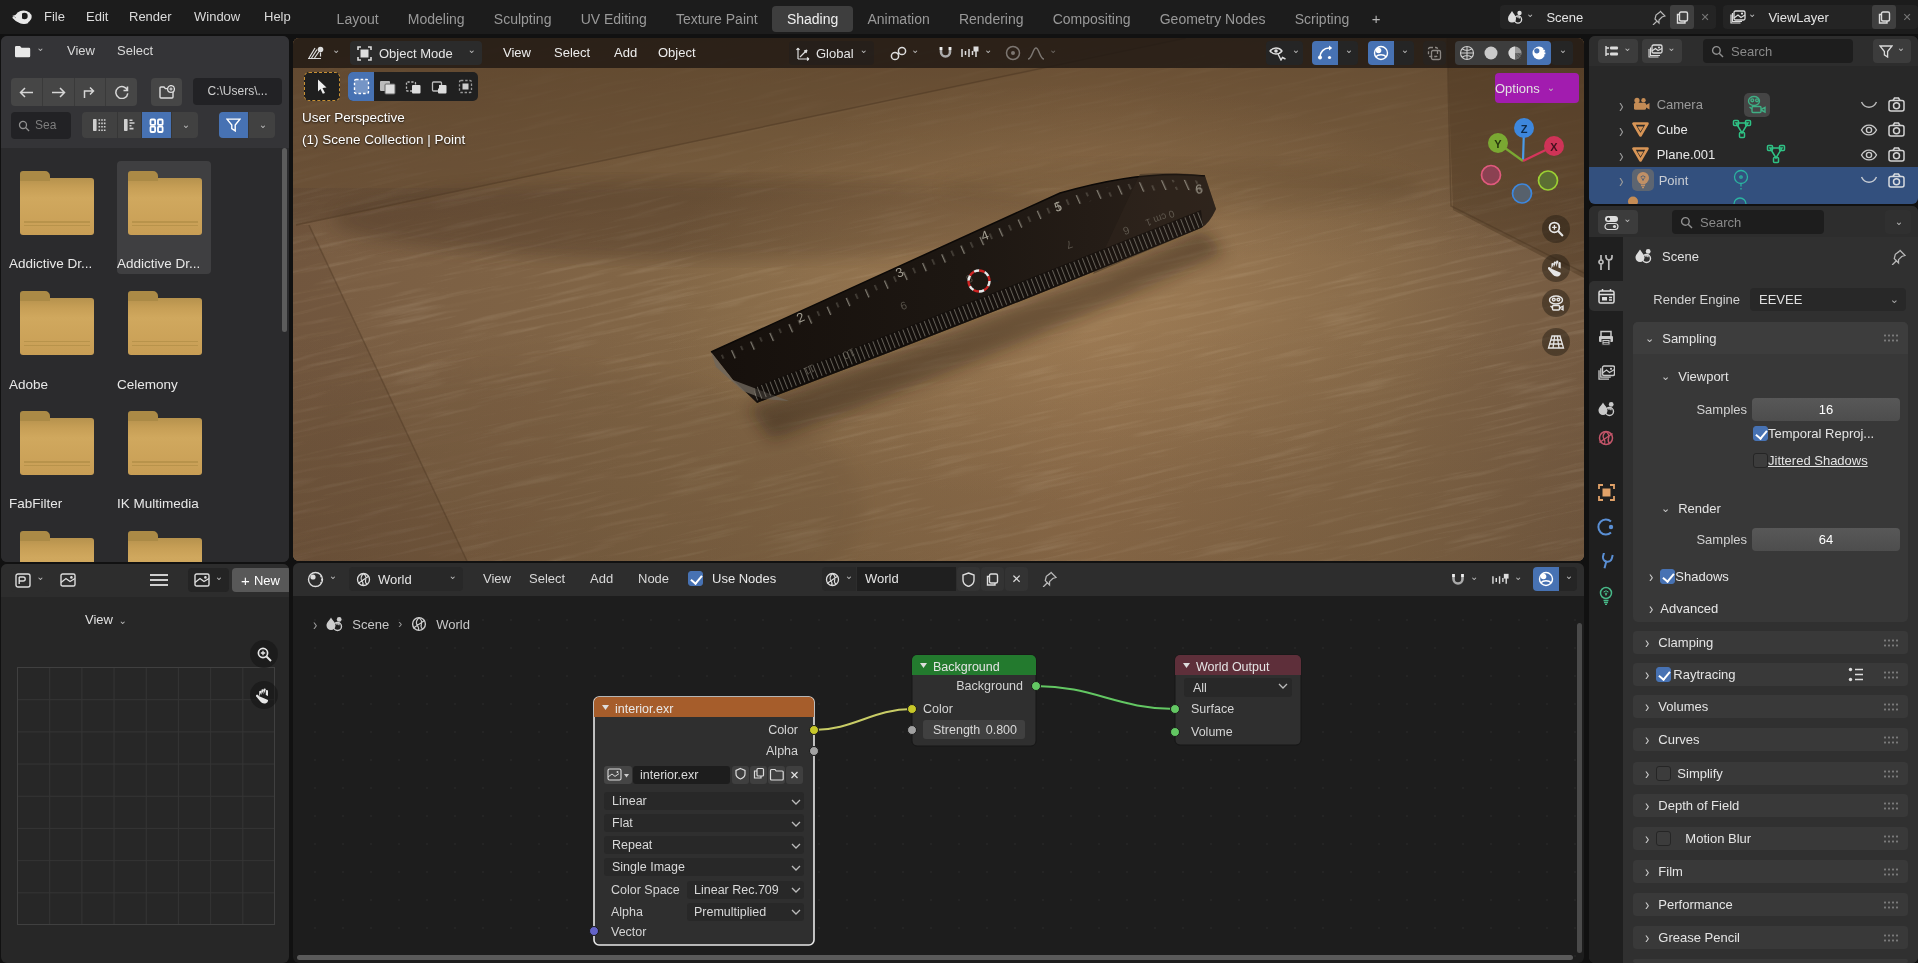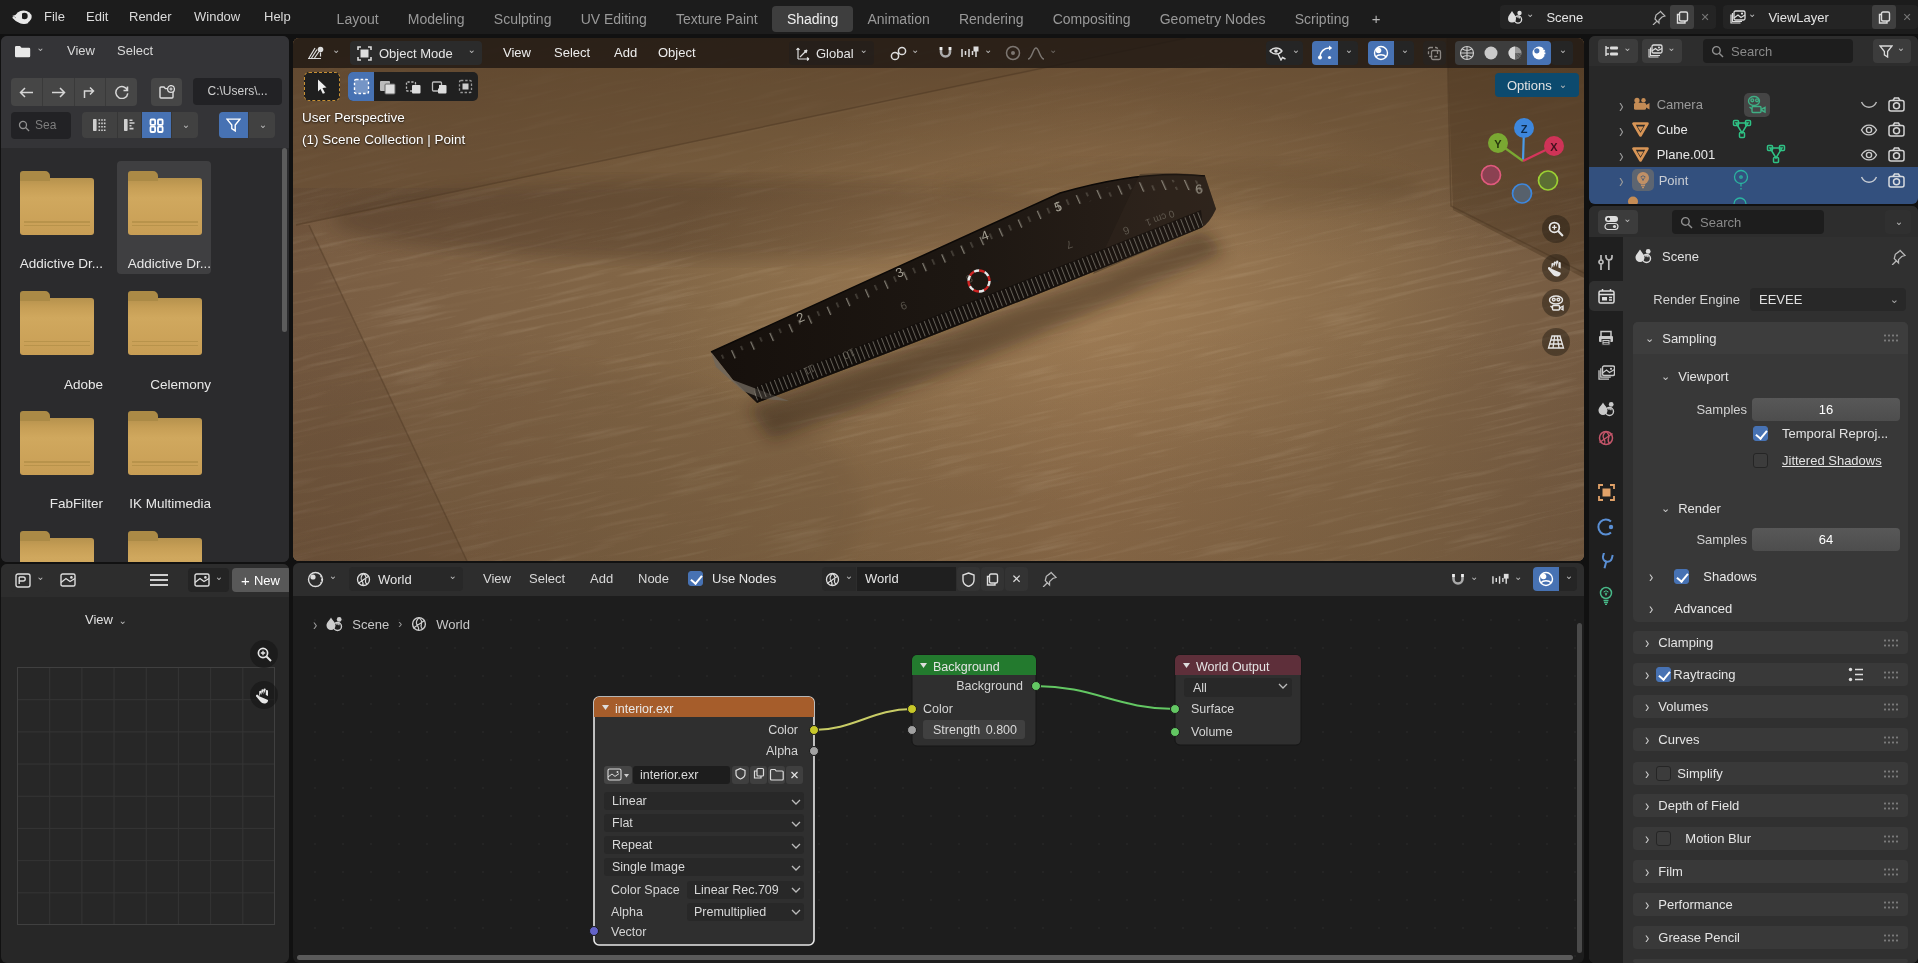--- a/index.html
+++ b/index.html
@@ -39,21 +39,21 @@
 .dropdown{position:absolute;background:#282828;border-radius:4px;display:flex;align-items:center;}
 .dropdown span:first-child{color:#e0e0e0;font-size:13px;padding-left:9px;flex:1;}
 .dchev{color:#aaa;font-size:11px;padding-right:7px;}
 .panel{position:absolute;background:#383838;border-radius:5px;}
 .phead{position:absolute;left:0;top:0;width:100%;height:32px;background:#3d3d3d;display:flex;align-items:center;}
 .parrow{color:#ccc;font-size:11px;margin-left:12px;margin-right:8px;}
 .ptitle{color:#e4e4e4;font-size:13px;}
 .subhead{position:absolute;left:0;width:100%;height:28px;display:flex;align-items:center;}
 .dots{position:absolute;right:8px;top:50%;margin-top:-5px;width:17px;height:10px;background-image:radial-gradient(circle,#8a8a8a 1px,transparent 1.2px);background-size:4px 5px;opacity:.8;}
 .valfield{position:absolute;height:23px;background:linear-gradient(#585858,#4d4d4d);border-radius:4px;color:#fff;font-size:13px;text-align:center;line-height:23px;}
-.cbrow{position:absolute;display:flex;align-items:center;font-size:13px;color:#e3e3e3;gap:14px;}
+.cbrow{position:absolute;display:flex;align-items:center;font-size:13px;color:#e3e3e3;gap:0;}
 .cb{width:15px;height:15px;background:#3c3c3c;border:1px solid #252525;border-radius:3px;display:inline-block;}
 .cb.on{background:#4772b3;border-color:#4772b3;position:relative;}
 .cb.on::after{content:"";position:absolute;left:4px;top:1px;width:5px;height:9px;border:solid #fff;border-width:0 2px 2px 0;transform:rotate(40deg);}
 .cexp{color:#ccc;font-size:13px;transform:scaleY(1.3);display:inline-block;}
 .cpanel{position:absolute;left:10px;width:275px;height:23px;background:#393939;border-radius:4px;display:flex;align-items:center;}
 .cpanel .cexp{margin-left:12px;}
 .ctitle{color:#e4e4e4;font-size:13px;margin-left:9px;}
 .fbtn{position:absolute;border-radius:4px;display:flex;align-items:center;justify-content:center;gap:3px;}
 .fmenu{position:absolute;height:30px;line-height:30px;font-size:13px;color:#d8d8d8;}
 .fnav{position:absolute;height:28px;background:#464646;border-radius:4px;display:flex;}
@@ -62,37 +62,37 @@
 .fseg{position:absolute;height:26px;display:flex;background:#414141;border-radius:4px;overflow:hidden;}
 .fsi{display:flex;align-items:center;justify-content:center;border-right:1px solid #363636;}
 .fsi:last-child{border-right:none;}
 .fsi.on{background:#4772b3;}
 #flist{position:absolute;left:0;top:112px;width:288px;height:414px;background:#2b2b2d;overflow:hidden;}
 .ftile{position:absolute;width:94px;height:113px;border-radius:4px;}
 .ftile.sel{background:#3f3f41;}
 .folder{position:absolute;width:74px;height:57px;background:linear-gradient(180deg,#b6924d 0,#c79f56 10px,#d0a85e 35%,#c89e55 100%);border-radius:3px;}
 .folder::before{content:"";position:absolute;left:0;top:-7px;width:30px;height:10px;background:#ab8a46;border-radius:3px 5px 0 0;}
 .folder::after{content:"";position:absolute;left:4px;bottom:6px;right:4px;height:8px;background:repeating-linear-gradient(#b8934b 0 1.5px,transparent 1.5px 3.8px);}
-.flabel{position:absolute;width:94px;text-align:right;color:#e8e8e8;font-size:13.5px;}
+.flabel{position:absolute;width:94px;text-align:left;color:#e8e8e8;font-size:13.5px;}
 #iegrid{position:absolute;left:16px;top:103px;width:258px;height:258px;border:1px solid #404040;background-image:linear-gradient(#343434 1px,transparent 1px),linear-gradient(90deg,#343434 1px,transparent 1px);background-size:32.2px 32.2px;background-position:-1px -1px;}
 .navball{position:absolute;width:28px;height:28px;border-radius:50%;background:rgba(20,20,20,.55);display:flex;align-items:center;justify-content:center;}
 #vph{position:absolute;left:0;top:0;width:1291px;height:30px;background:rgba(32,25,19,.82);}
 .vpicon{position:absolute;top:0;height:30px;display:flex;align-items:center;gap:2px;}
 .vpdrop{position:absolute;top:3px;height:24px;background:#2b2b2b;border-radius:4px;display:flex;align-items:center;padding:0 6px 0 7px;color:#e5e5e5;font-size:13px;}
 .vpmenu{position:absolute;top:0;height:30px;line-height:30px;color:#ededed;font-size:13px;}
 .vpbtn{position:absolute;top:3px;height:24px;background:#252525;border-radius:4px;display:flex;align-items:center;justify-content:center;gap:2px;}
 .vpseg{position:absolute;top:3px;height:24px;display:flex;background:#3d3d3d;border-radius:4px;overflow:hidden;}
 .vps{width:24px;display:flex;align-items:center;justify-content:center;}
 .vps.on{background:#4772b3;}
 #vptool{position:absolute;left:11px;top:34px;display:flex;gap:8px;}
 .vtb{width:36px;height:29px;border-radius:5px;display:flex;align-items:center;justify-content:center;}
 .vseg2{display:flex;background:#202020;border-radius:5px;overflow:hidden;height:29px;margin-top:0px;}
 .vps2{width:26px;display:flex;align-items:center;justify-content:center;}
 .vps2.on{background:#4772b3;}
-#vopt{position:absolute;left:1202px;top:35px;width:84px;height:24px;background:#0c4a6e;border-radius:4px;color:#e2e2e2;font-size:13px;display:flex;align-items:center;justify-content:center;gap:5px;}
+#vopt{position:absolute;left:1202px;top:35px;width:84px;height:30px;background:#a21caf;border-radius:4px;color:#e2e2e2;font-size:13px;display:flex;align-items:center;gap:5px;}
 .vptext{position:absolute;left:9px;color:#fff;font-size:13.5px;text-shadow:0 1px 2px rgba(0,0,0,.8);font-weight:500;}
 #shcrumb{position:absolute;left:20px;top:48px;height:26px;display:flex;align-items:center;gap:9px;}
 .crumbtext{color:#c8c8c8;font-size:13px;}
 </style>
 </head>
 <body>
 <div id="topbar">
   <svg width="24" height="20" style="position:absolute;left:10px;top:7px" viewBox="0 0 24 20">
     <ellipse cx="13.5" cy="10" rx="8.2" ry="6.4" fill="#e8e8e8"></ellipse>
     <circle cx="14.5" cy="9" r="3.2" fill="#1c1c1c"></circle>

